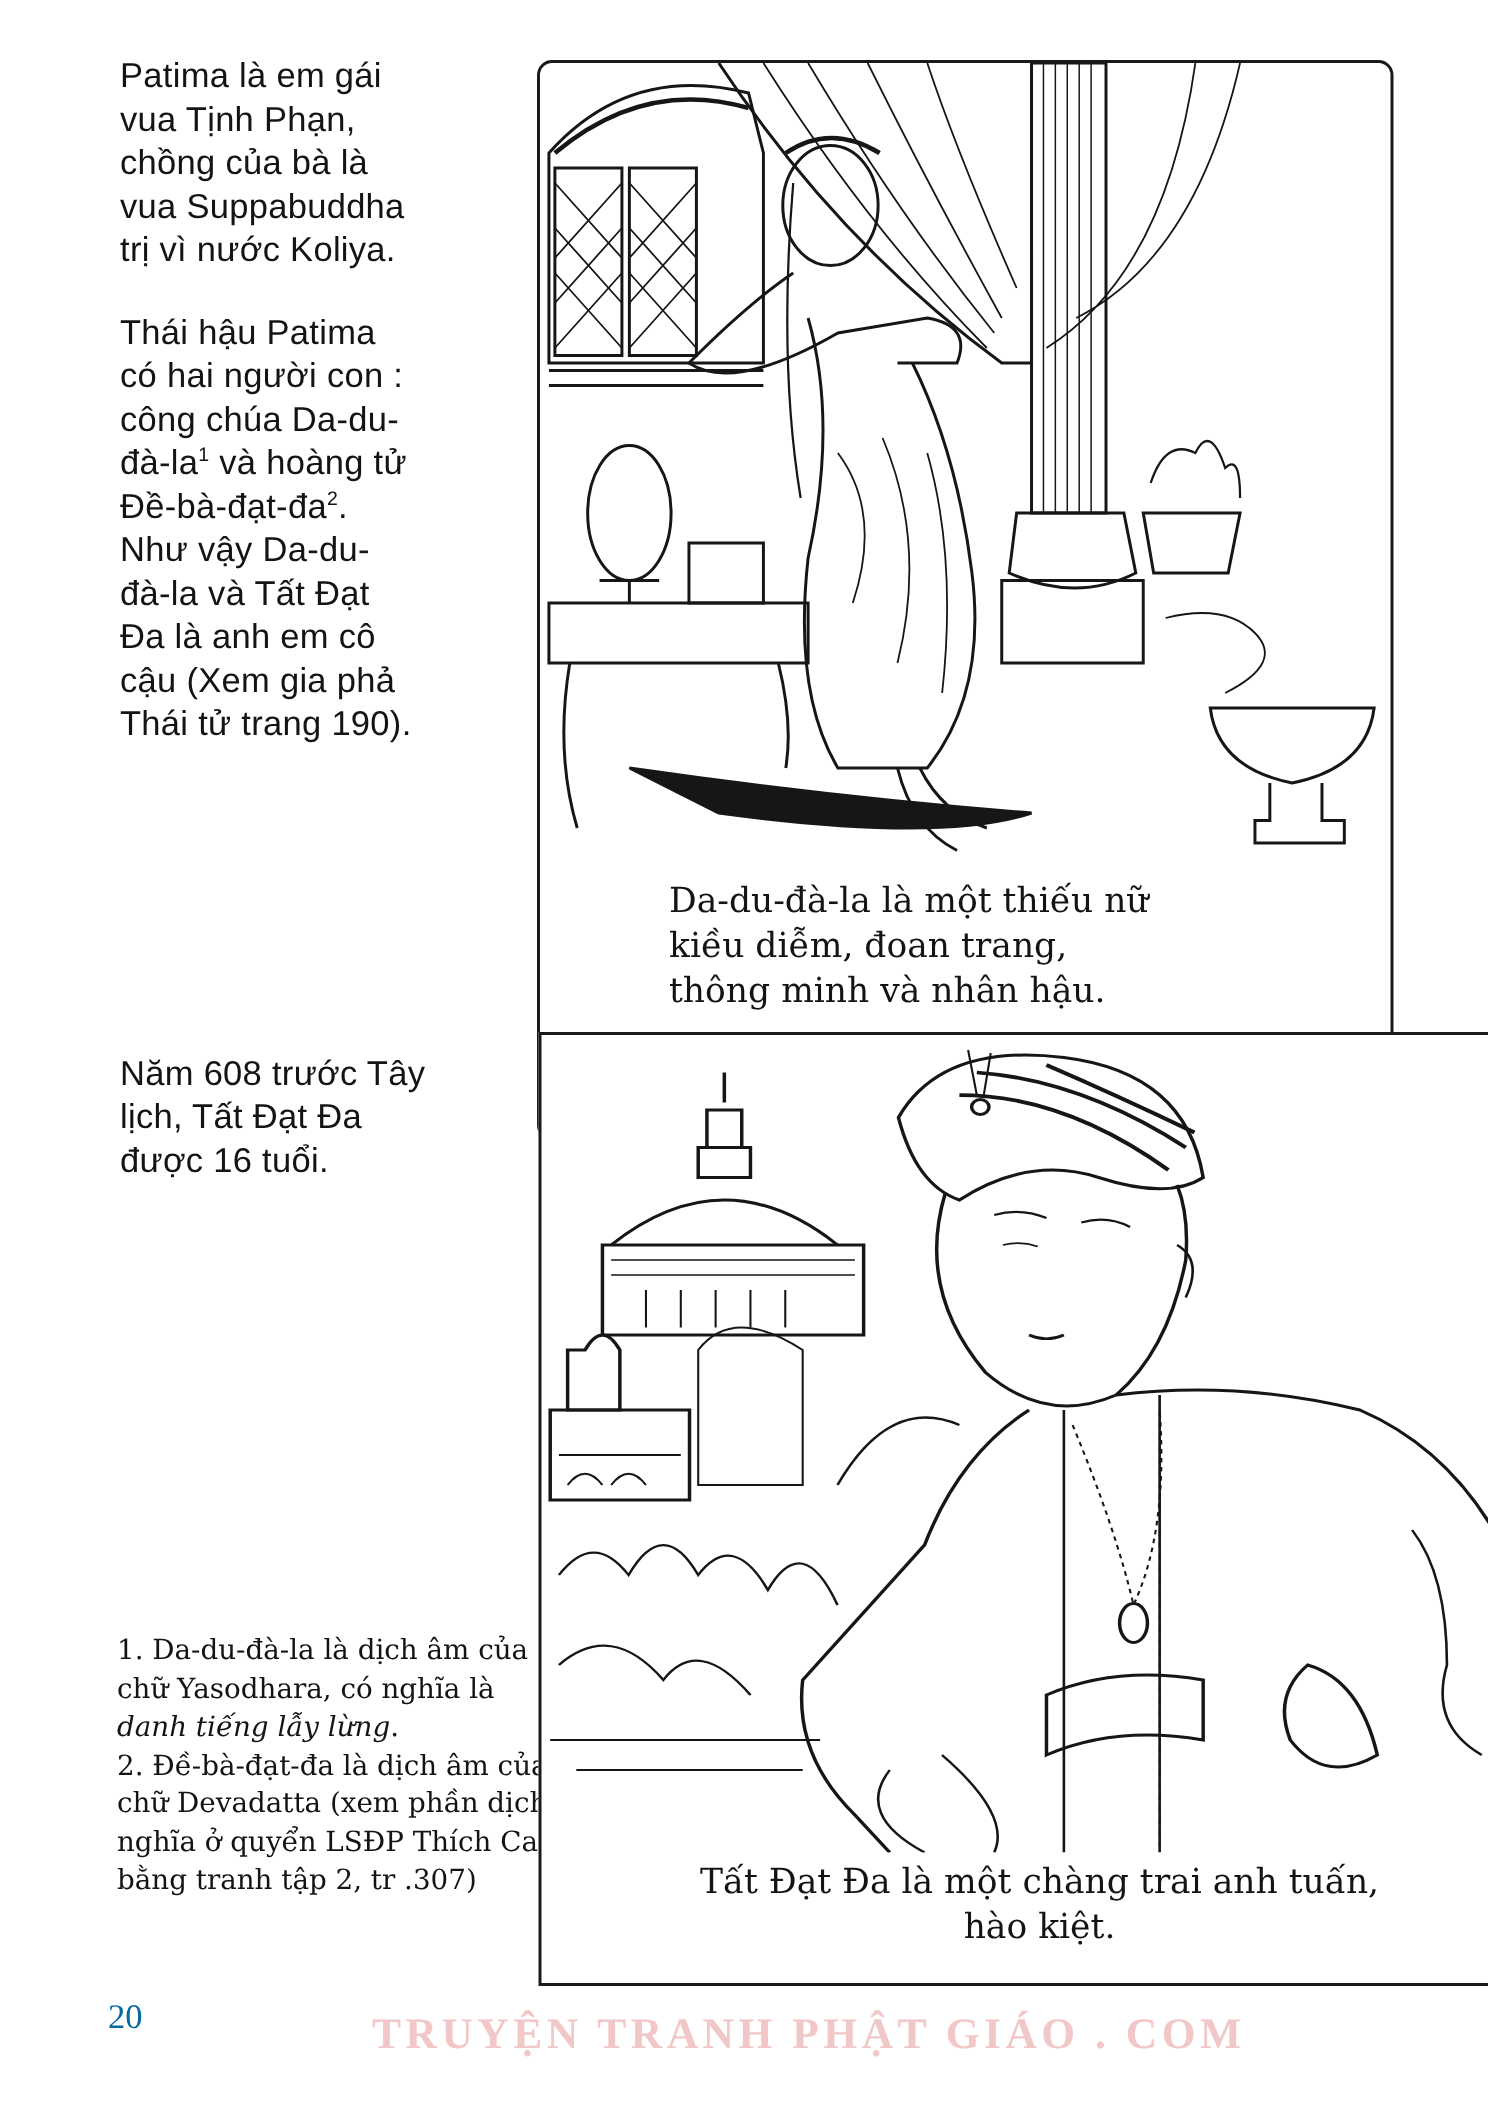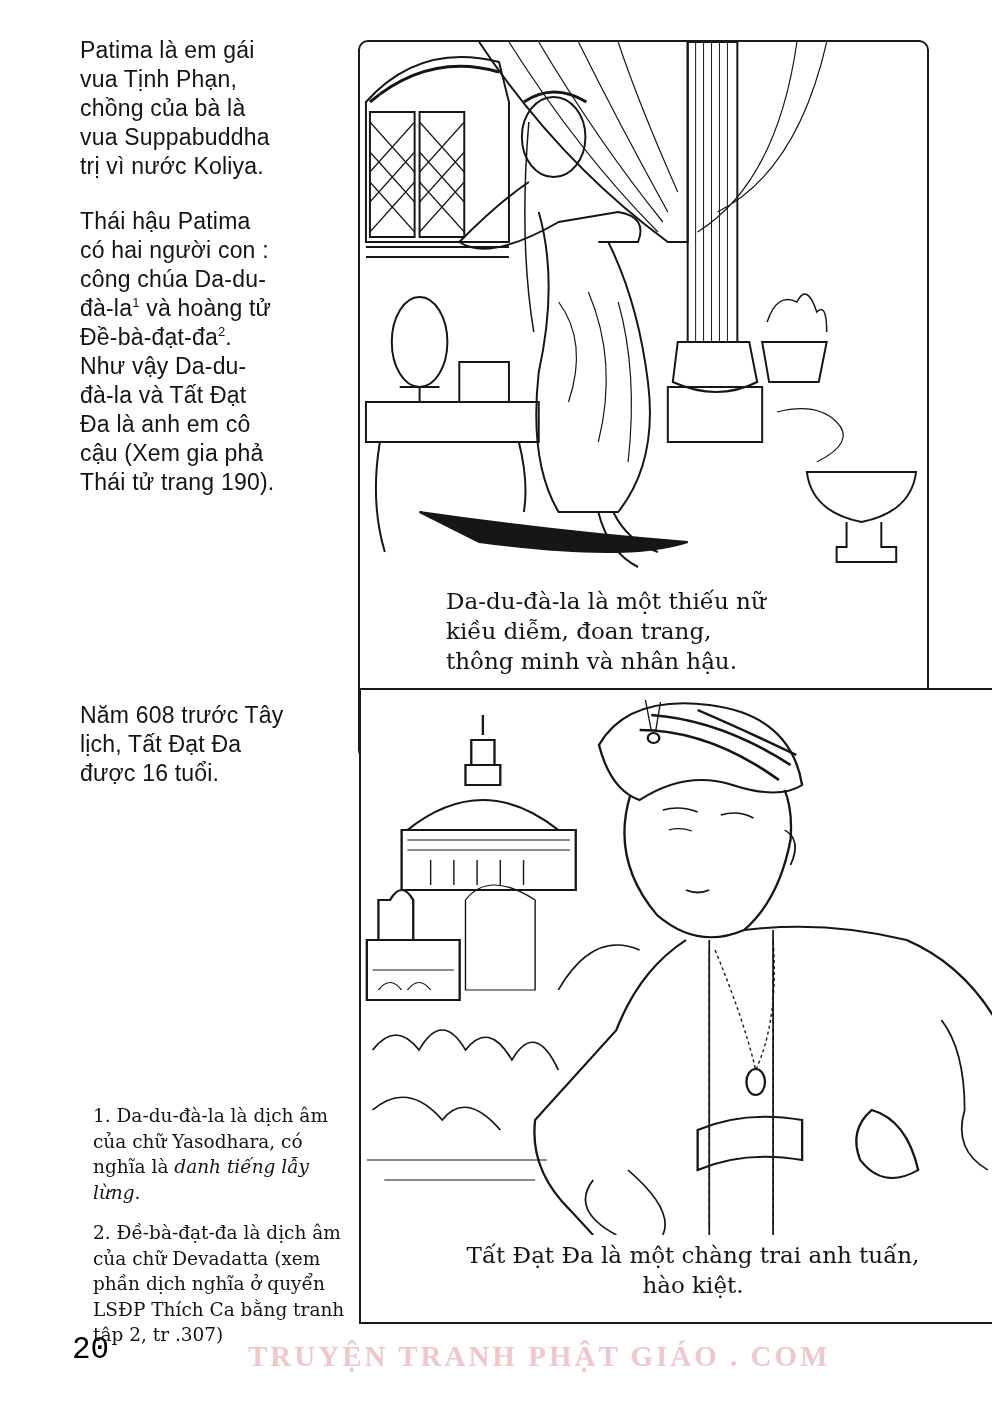--- a/index.html
+++ b/index.html
@@ -9,39 +9,39 @@
       position: absolute; left: 80px; width: 275px;
       font-family: Liberation Sans, sans-serif;
       font-size: 23px; line-height: 29px; letter-spacing: 0.2px; color: #141414;
     }
     .text-block p { margin: 0 0 26px 0; white-space: pre-line; }
     sup { font-size: 13px; line-height: 0; }
     .footnotes {
       position: absolute; left: 78px; top: 1088px; width: 290px;
       font-family: "DejaVu Serif", serif; font-size: 18.5px; line-height: 25.5px; color: #141414;
     }
-    .footnotes p { margin: 15px; }
+    .footnotes p { margin: 0; }
     .footnotes em { font-style: italic; }
     .panel {
       position: absolute; border: 2px solid #1a1a1a; background: #fff; box-sizing: border-box; overflow: hidden;
     }
     .panel-1 { left: 358px; top: 40px; width: 571px; height: 720px; border-radius: 10px; }
     .panel-2 { left: 359px; top: 688px; width: 668px; height: 636px; }
     .illustration { position: absolute; left: 0; top: 0; width: 100%; }
     .panel-1 .illustration { height: 540px; }
     .panel-2 .illustration { height: 545px; }
     .caption {
       position: absolute; font-family: "DejaVu Serif", serif; color: #141414;
       font-size: 23px; line-height: 30px;
     }
     .panel-1 .caption { left: 86px; top: 544px; width: 470px; white-space: pre-line; }
     .panel-2 .caption { left: 0; top: 550px; width: 100%; text-align: center; white-space: pre-line; }
     .page-number {
       position: absolute; left: 72px; top: 1332px;
-      font-family: Liberation Mono, monospace; font-size: 31px; color: #000000;
+      font-family: Liberation Serif, serif; font-size: 23px; color: #0369a1;
     }
     .watermark {
       position: absolute; left: 248px; top: 1340px;
       font-family: Liberation Serif, serif; font-weight: bold; font-size: 29px; letter-spacing: 3px;
       color: #f1c7c7;
     }
   </style>
 </head>
 <body>
 

